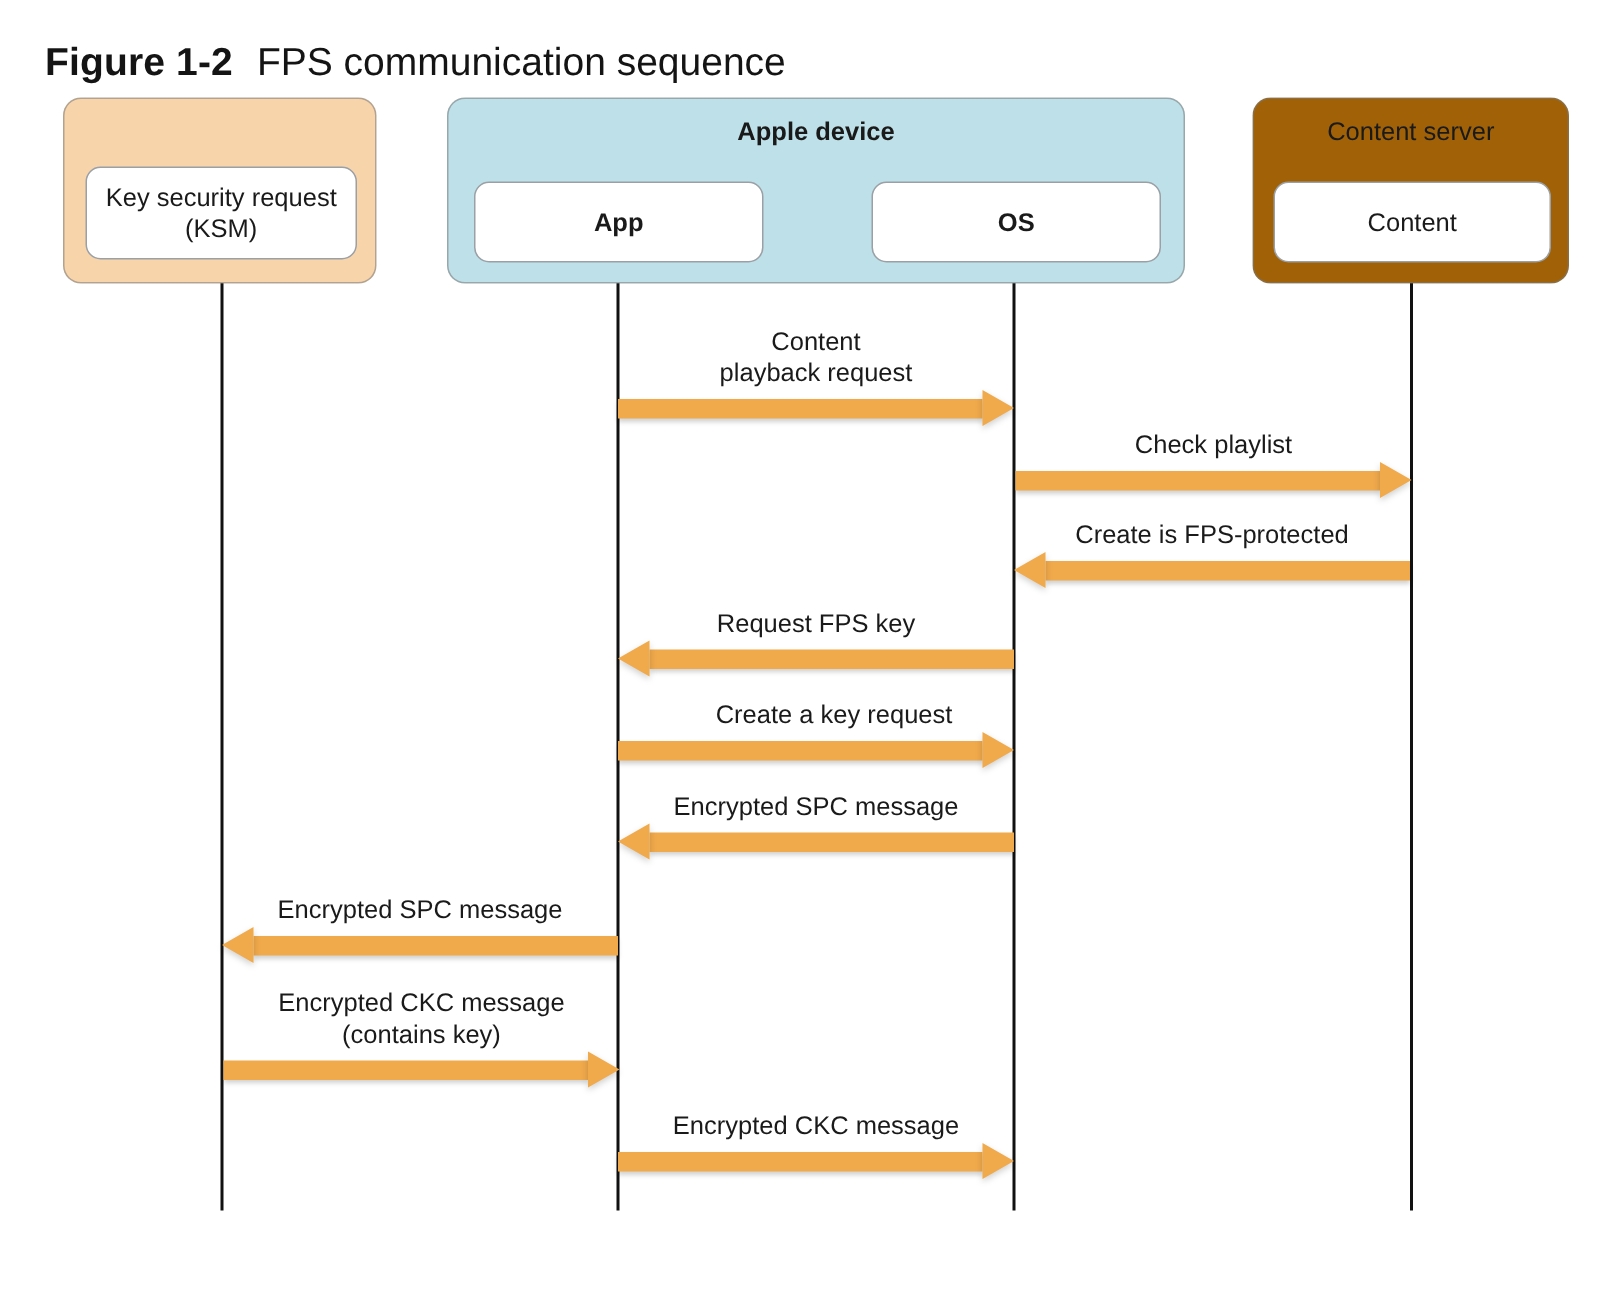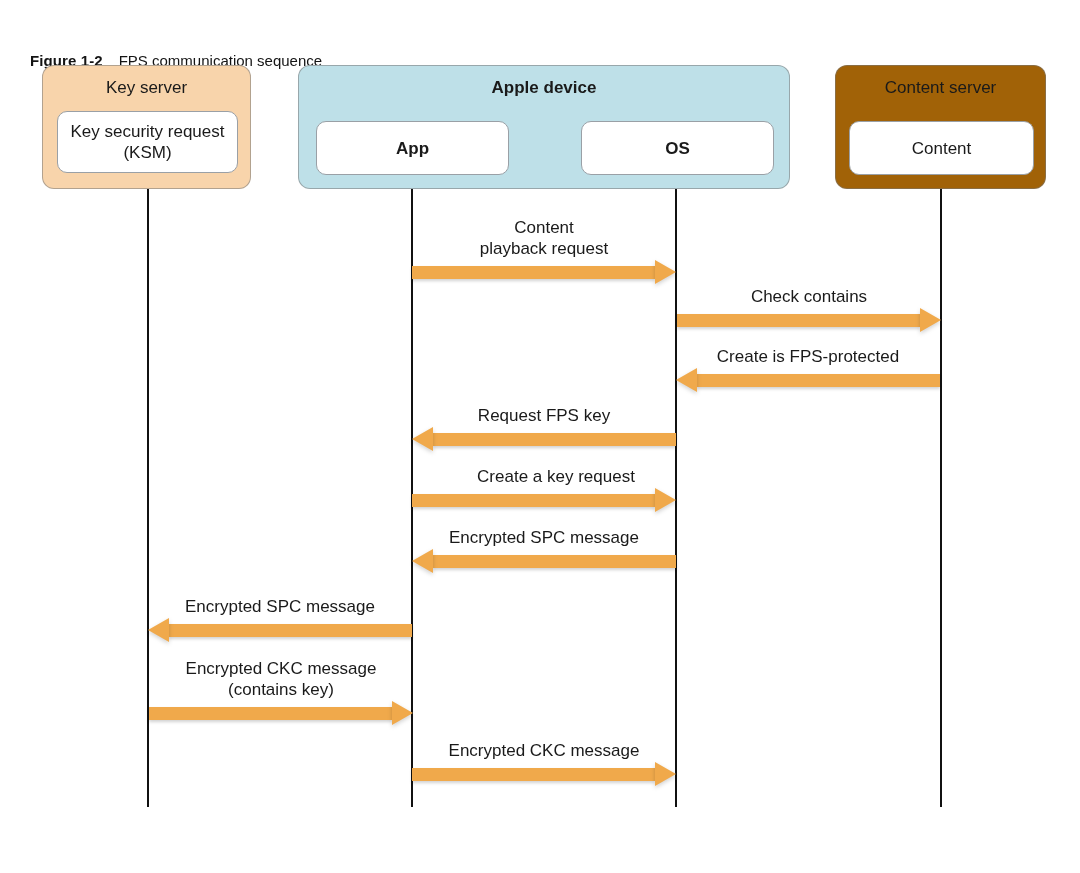--- a/index.html
+++ b/index.html
@@ -14,25 +14,24 @@
     font-family: "Liberation Sans", "DejaVu Sans", sans-serif;
     overflow: hidden;
     color: #1a1a1a;
   }
 
   
   #caption {
     position: absolute;
     left: 30px;
     top: 28px;
-    font-size: 15px;
+    font-size: 26px;
     line-height: 26px;
     white-space: nowrap;
     color: #141414;
-    margin-top: 20px;
   }
   #caption .fig-num {
     font-weight: bold;
     letter-spacing: 0.1px;
   }
   #caption .fig-title {
     font-weight: normal;
     margin-left: 16px;
   }
 
@@ -130,21 +129,20 @@
 </div>
 
 <div id="diagram">
 
   <div class="lifeline" style="left:147px; top:186px; height:621px;"></div>
   <div class="lifeline" style="left:411px; top:186px; height:621px;"></div>
   <div class="lifeline" style="left:675px; top:186px; height:621px;"></div>
   <div class="lifeline" style="left:940px; top:186px; height:621px;"></div>
 
   <div class="participant" style="left:42px; top:65px; width:209px; height:124px; background:#F8D4AB;">
-    <div class="p-title">Key server</div>
     <div class="inner-box" style="left:14px; top:45px; width:181px; height:62px;">
       <span>Key security request
 (KSM)</span>
     </div>
   </div>
 
   <div class="participant" style="left:298px; top:65px; width:492px; height:124px; background:#BEE0E8;font-weight:bold;">
     <div class="p-title">Apple device</div>
     <div class="inner-box" style="left:282px; top:55px; width:193px; height:54px;">
       <span>OS</span>
@@ -164,21 +162,21 @@
   <div class="msg right" style="left:412px; top:266px; width:264px;">
     <div class="bar" style="width:243px;"></div>
     <div class="head" style="left:243px;"></div>
     <div class="label" style="left:0; top:-49px; width:264px;">Content
 playback request</div>
   </div>
 
   <div class="msg right" style="left:677px; top:314px; width:264px;">
     <div class="bar" style="width:243px;"></div>
     <div class="head" style="left:243px;"></div>
-    <div class="label" style="left:0; top:-28px; width:264px;">Check contains</div>
+    <div class="label" style="left:0; top:-28px; width:264px;">Check playlist</div>
   </div>
 
   <div class="msg left" style="left:676px; top:374px; width:264px;">
     <div class="bar" style="left:21px; width:243px;"></div>
     <div class="head" style="left:0;"></div>
     <div class="label" style="left:0; top:-28px; width:264px;">Create is FPS-protected</div>
   </div>
 
   <div class="msg left" style="left:412px; top:433px; width:264px;">
     <div class="bar" style="left:21px; width:243px;"></div>

